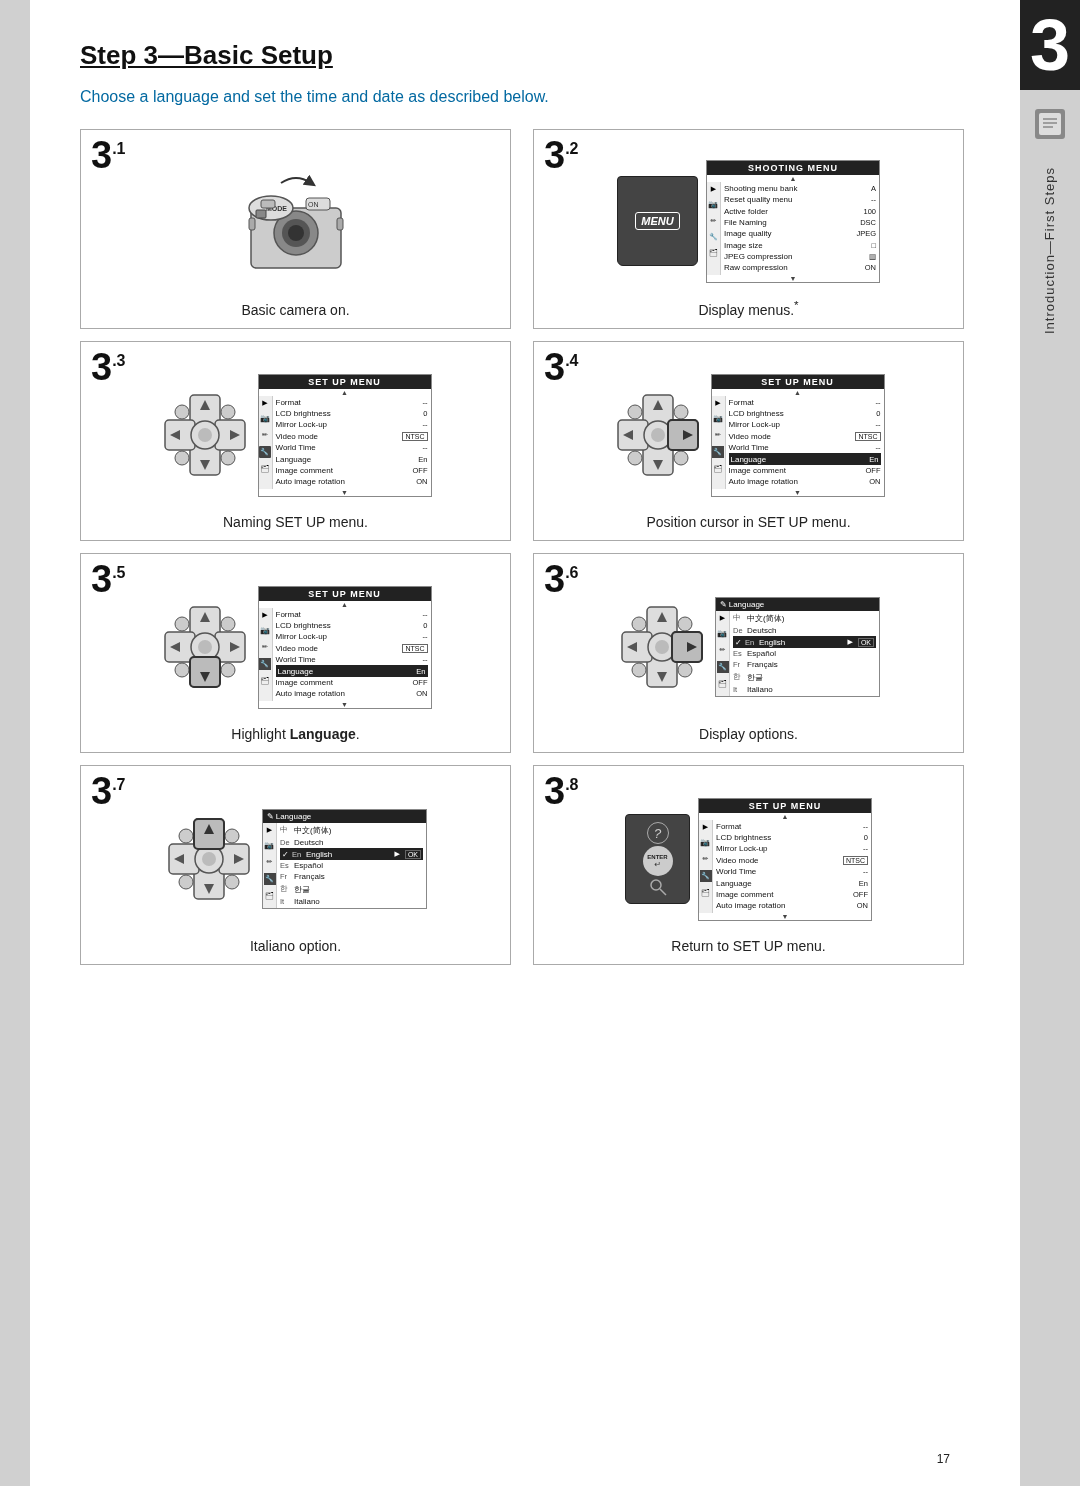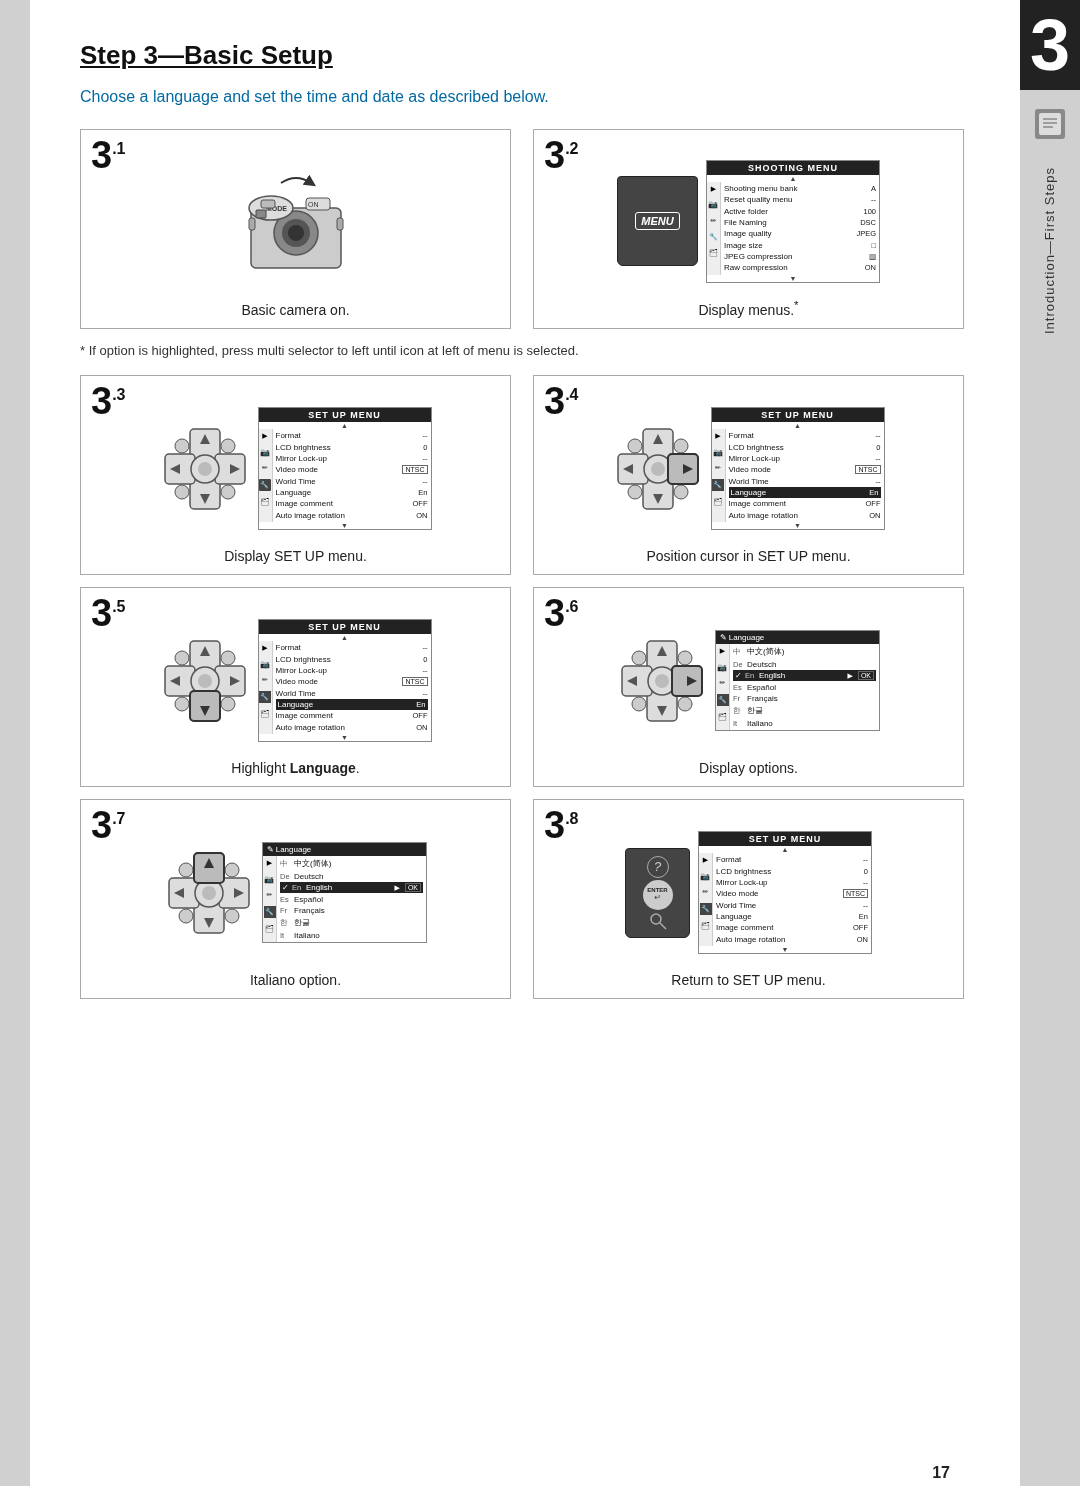--- a/index.html
+++ b/index.html
@@ -47,24 +47,24 @@
       font-size: 13px;
       color: #333;
       margin-top: 20px;
       letter-spacing: 1px;
       text-align: center;
       line-height: 1.3;
     }
     
     .page-number {
       position: absolute;
-      bottom: 4px;
+      bottom: 20px;
       right: 70px;
-      font-size: 16px;
-      font-weight: bold;
+      font-size: 12px;
+      font-weight: normal;
       color: #222;
     }
 
     
     .step-title {
       font-size: 26px;
       font-weight: bold;
       color: #111;
       text-decoration: underline;
       margin-bottom: 14px;
@@ -452,21 +452,20 @@
                 </div>
             </div>
           </div>
           <div class="menu-arrow-bottom">▼</div>
         </div>
       </div>
       <div class="box-caption">Display menus.<sup>*</sup></div>
     </div>
   </div>
 
-  <div class="footnote">* If option is highlighted, press multi selector to left until icon at left of menu is selected.</div>
 
   <div class="instruction-grid">
 
     <div class="instruction-box">
       <div class="box-step-num">3<sup class="box-step-sup">.3</sup></div>
       <div class="box-content">
 
         <svg width="90" height="90" viewBox="0 0 90 90">
           <rect x="30" y="5" width="30" height="30" rx="4" fill="#ddd" stroke="#555" stroke-width="1.5"></rect>
           <polygon points="45,10 40,20 50,20" fill="#555"></polygon>
@@ -527,21 +526,21 @@
                 </div>
               <div class="menu-row">
                   <span>Auto image rotation</span>
                   <span class="menu-val">ON</span>
                 </div>
             </div>
           </div>
           <div class="menu-arrow-bottom">▼</div>
         </div>
       </div>
-      <div class="box-caption">Display SET UP menu.</div>
+      <div class="box-caption">Naming SET UP menu.</div>
     </div>
 
     <div class="instruction-box">
       <div class="box-step-num">3<sup class="box-step-sup">.4</sup></div>
       <div class="box-content">
         <svg width="90" height="90" viewBox="0 0 90 90">
           <rect x="30" y="5" width="30" height="30" rx="4" fill="#ddd" stroke="#555" stroke-width="1.5"></rect>
           <polygon points="45,10 40,20 50,20" fill="#555"></polygon>
           <rect x="30" y="55" width="30" height="30" rx="4" fill="#ddd" stroke="#555" stroke-width="1.5"></rect>
           <polygon points="45,80 40,70 50,70" fill="#555"></polygon>

